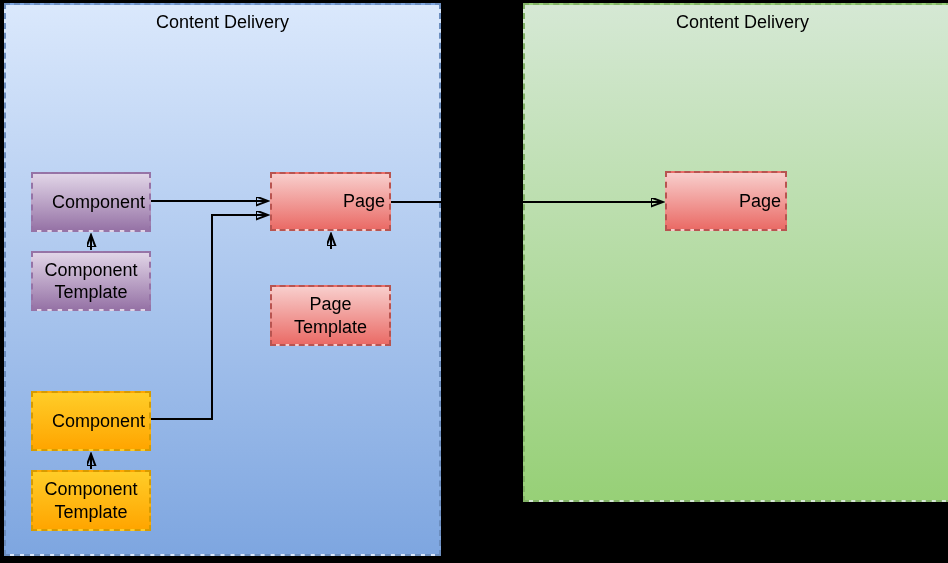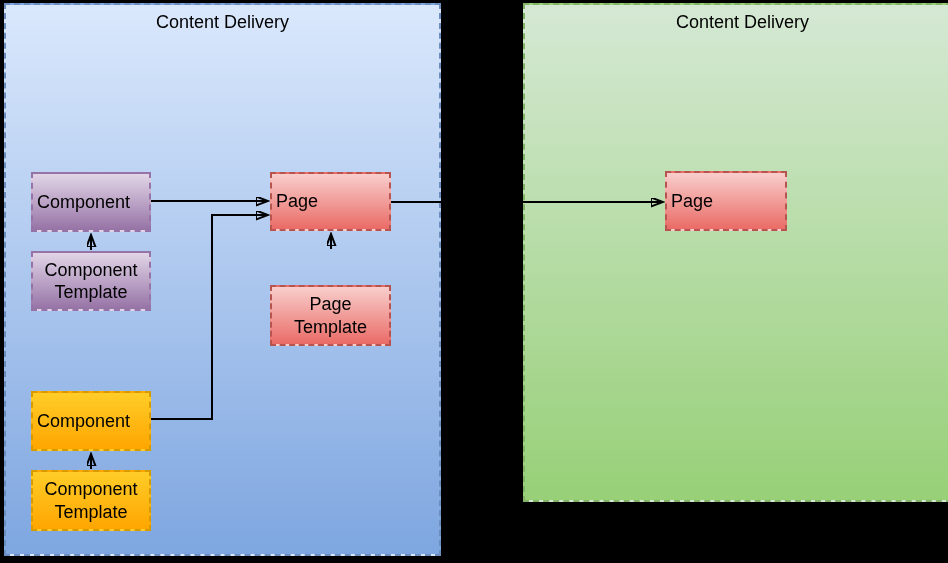--- a/index.html
+++ b/index.html
@@ -26,21 +26,21 @@
     color:#000;
   }
   #content-manager{left:4px;top:3px;width:437px;height:553px;}
   #content-delivery{left:523px;top:3px;width:439px;height:499px;}
   .node{
     position:absolute;
     box-sizing:border-box;
     border:2px dashed #666;
     display:flex;
     align-items:center;
-    justify-content:flex-start;
+    justify-content:flex-end;
     text-align:center;
     font-size:18px;
     line-height:1.25;
     color:#000;
     padding:2px 4px;
   }
   #node-cm-component{left:31px;top:172px;width:120px;height:60px;}
   #node-cm-component-template{left:31px;top:251px;width:120px;height:60px;}
   #node-cm-page{left:270px;top:172px;width:121px;height:59px;}
   #node-cm-page-template{left:270px;top:250px;width:121px;height:61px;}

